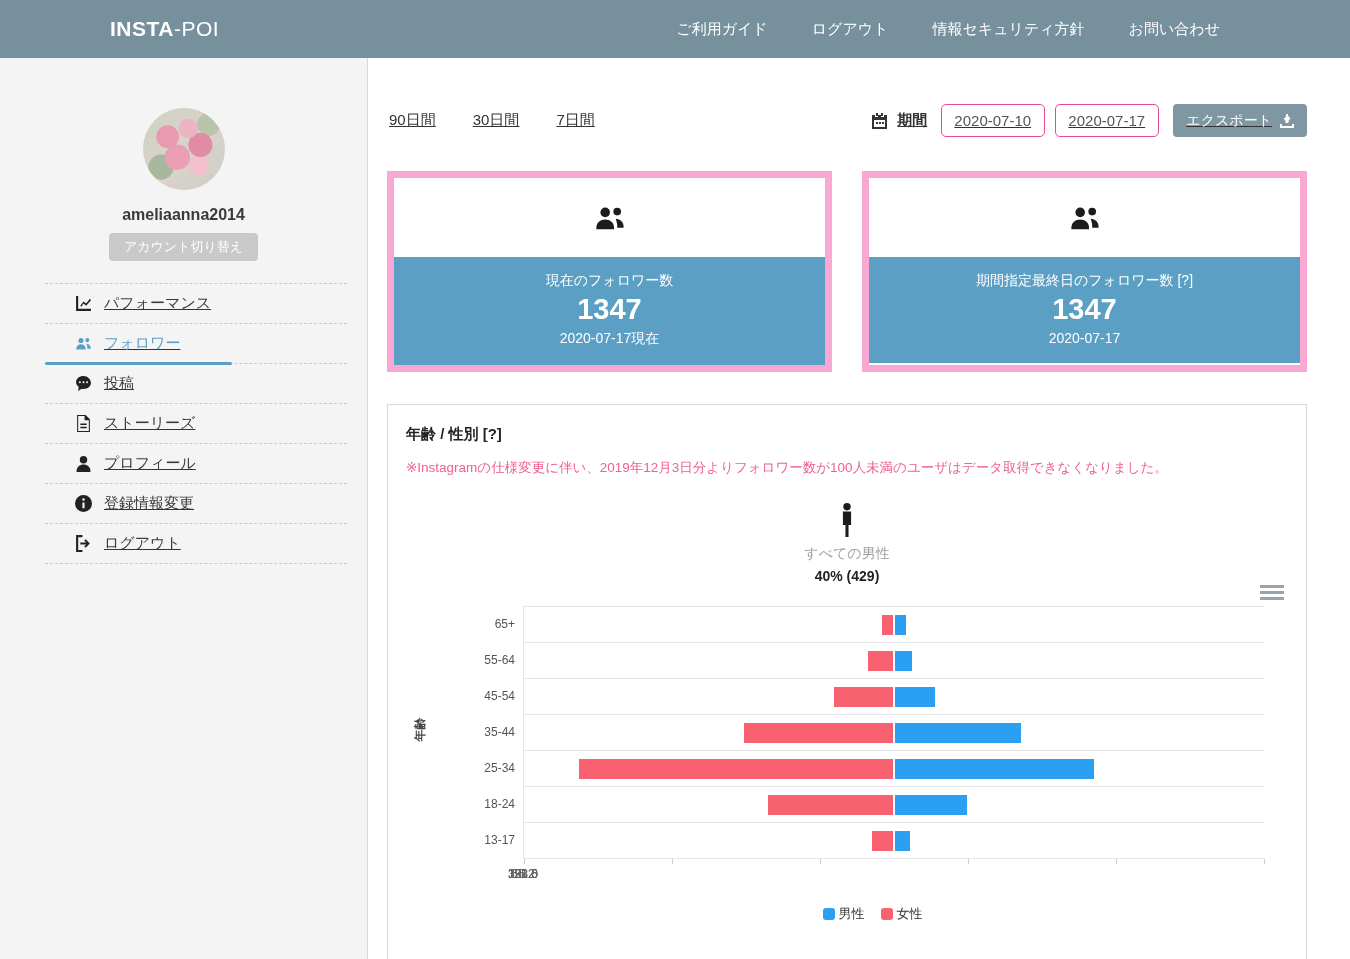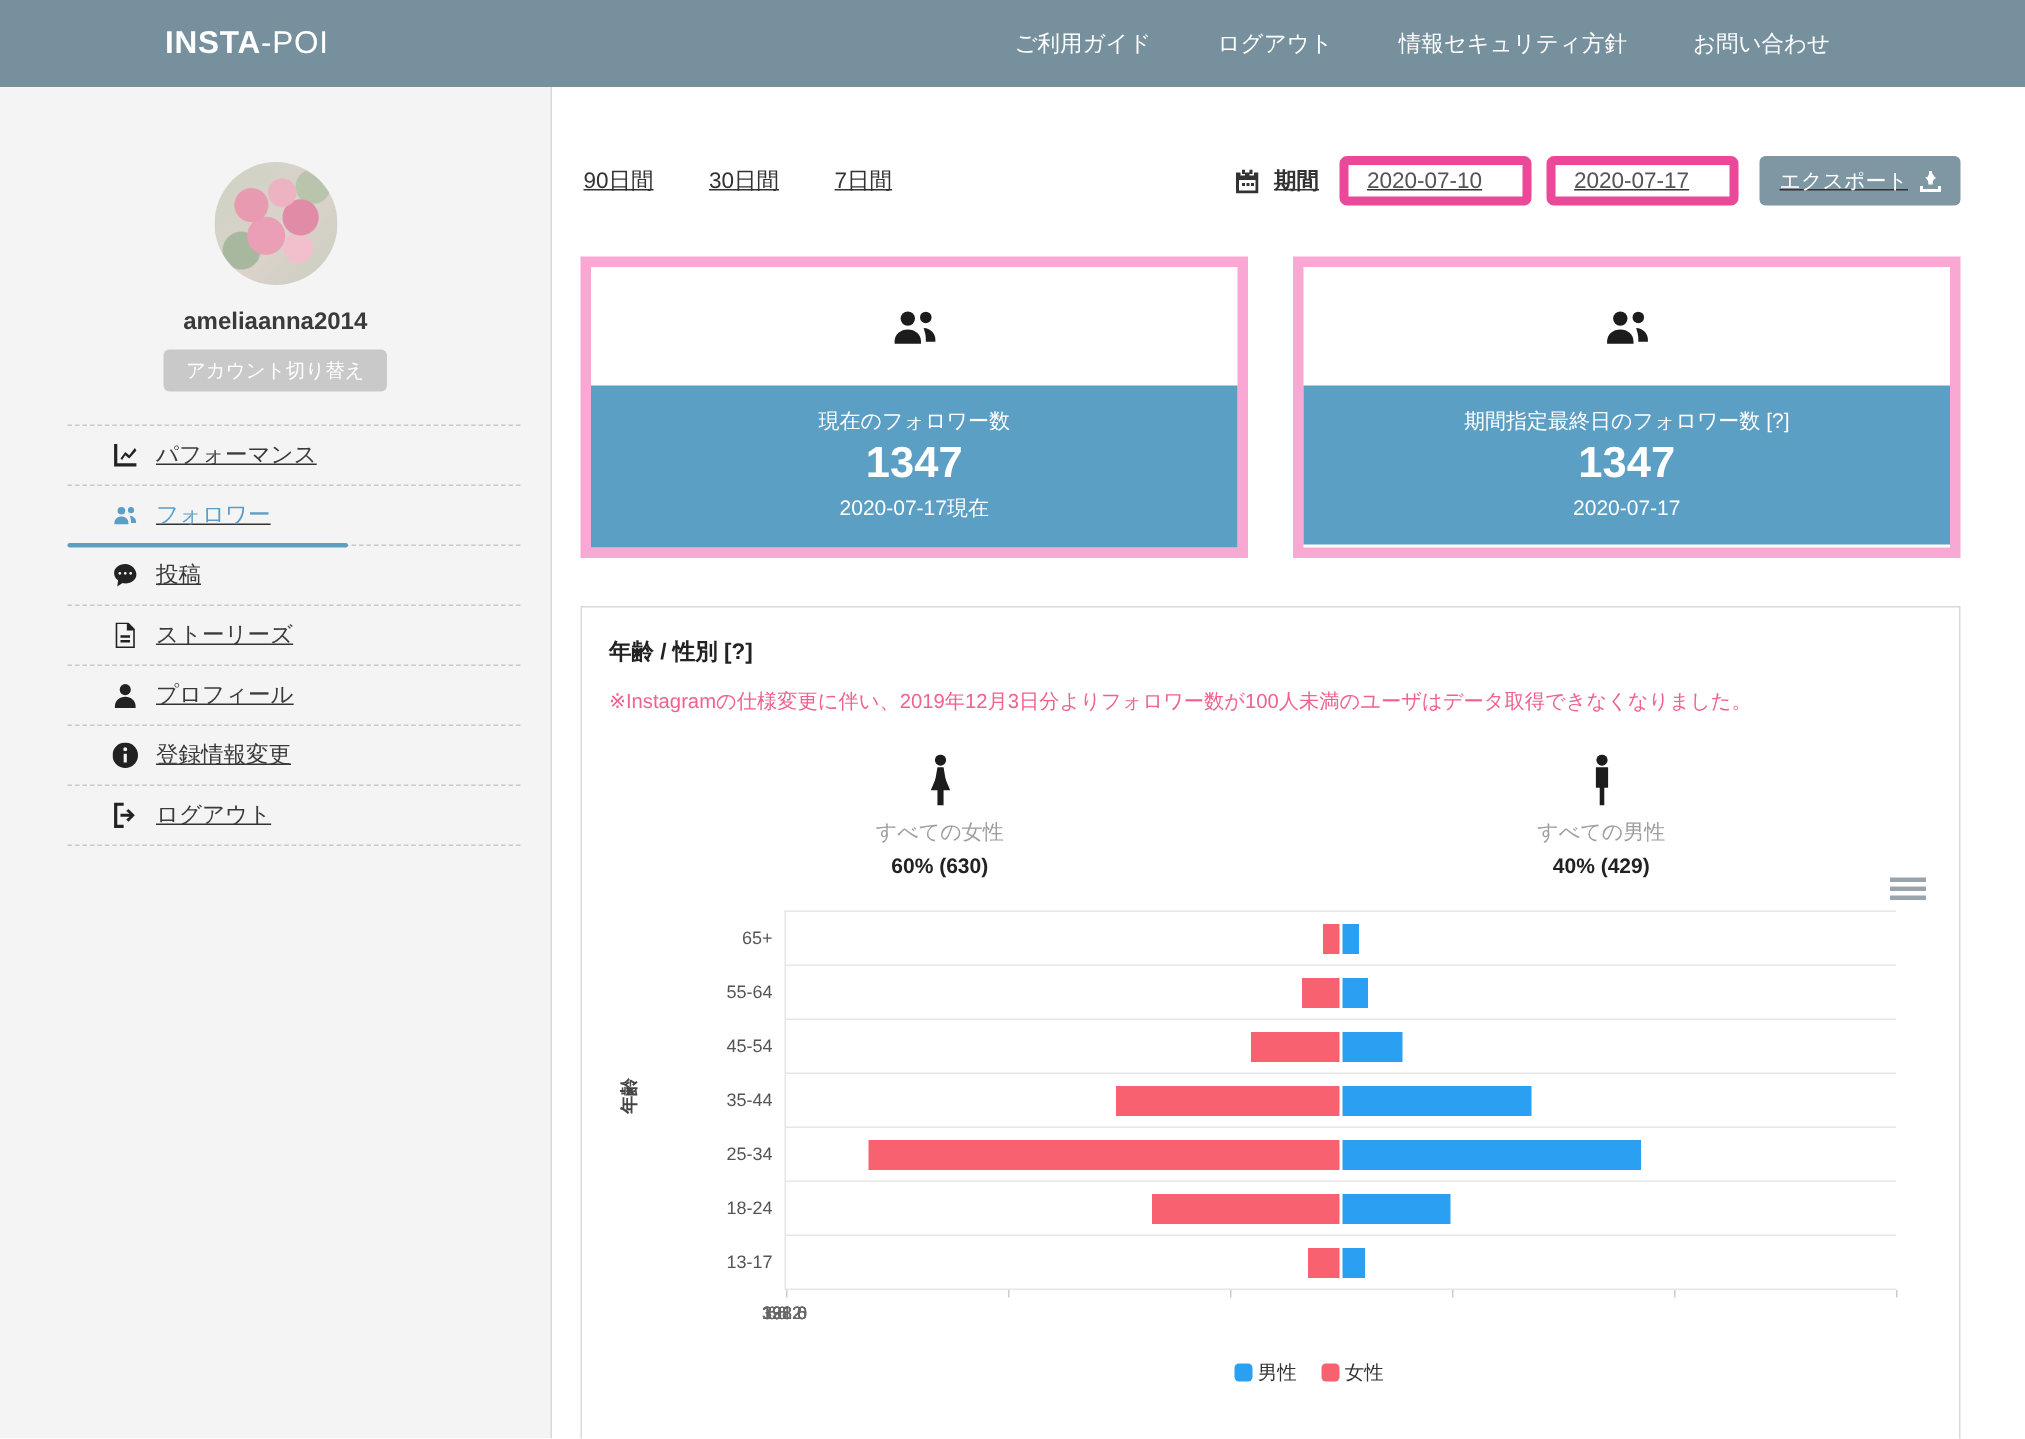--- a/index.html
+++ b/index.html
@@ -49,21 +49,21 @@
     width:62%; height:3px; background:#5c9fc4; border-radius:2px; }
 
   
   .toolbar { display:flex; align-items:center; margin-top:46px;text-decoration:underline; }
   .range-group { display:flex; gap:33px; }
   .range-btn { background:none; border:none; font-size:15px; color:#333;
     cursor:pointer; font-family:inherit; padding:4px 2px; }
   .period-group { margin-left:auto; display:flex; align-items:center; gap:10px;padding-left:46px; }
   .period-group svg.cal { width:15px; height:16px; fill:#333; }
   .period-label { font-size:15px; font-weight:700; color:#333; margin-right:4px; }
-  .date-input { width:128px; height:33px; border:6px solid #ec4899; border-radius:5px;
+  .date-input { width:104px; height:33px; border:1px solid #ec4899; border-radius:5px;
     font-size:15px; color:#555; padding:0 12px; font-family:inherit; }
   .export-btn { height:33px; background:#7e97a3; color:#fff; border:none;
     border-radius:4px; font-size:14px; padding:0 13px; display:flex;
     align-items:center; gap:8px; cursor:pointer; font-family:inherit; margin-left:4px; }
   .export-btn svg { width:14px; height:14px; fill:#fff; }
 
   
   .cards { display:flex; gap:30px; margin-top:34px; }
   .card { flex:1; border:7px solid #f9a8d4; background:#fff; }
   .card-top { height:79px; display:flex; align-items:center; justify-content:center; }
@@ -245,29 +245,20 @@
     </div>
 
     <section class="chart-card">
       <h2 class="chart-title">年齢 / 性別 [?]</h2>
       <p class="chart-notice">※Instagramの仕様変更に伴い、2019年12月3日分よりフォロワー数が100人未満のユーザはデータ取得できなくなりました。</p>
 
       <div class="summary-row">
         <div class="summary">
           <svg viewBox="0 0 14 20">
               <circle cx="7" cy="2.2" r="2.2"></circle>
-              <path d="M7 5L3.2 14h2.6v6h2.4v-6h2.6L7 5z"></path>
-              <path d="M5.8 5h2.4l1 6H4.8l1-6z"></path>
-            </svg>
-          <div class="summary-label">すべての女性</div>
-          <div class="summary-value">60% (630)</div>
-        </div>
-        <div class="summary">
-          <svg viewBox="0 0 14 20">
-              <circle cx="7" cy="2.2" r="2.2"></circle>
               <path d="M4.6 5h4.8v8H7.9v7H6.1v-7H4.6V5z"></path>
             </svg>
           <div class="summary-label">すべての男性</div>
           <div class="summary-value">40% (429)</div>
         </div>
       </div>
 
       <div class="burger">
           <i></i>
           <i></i>

